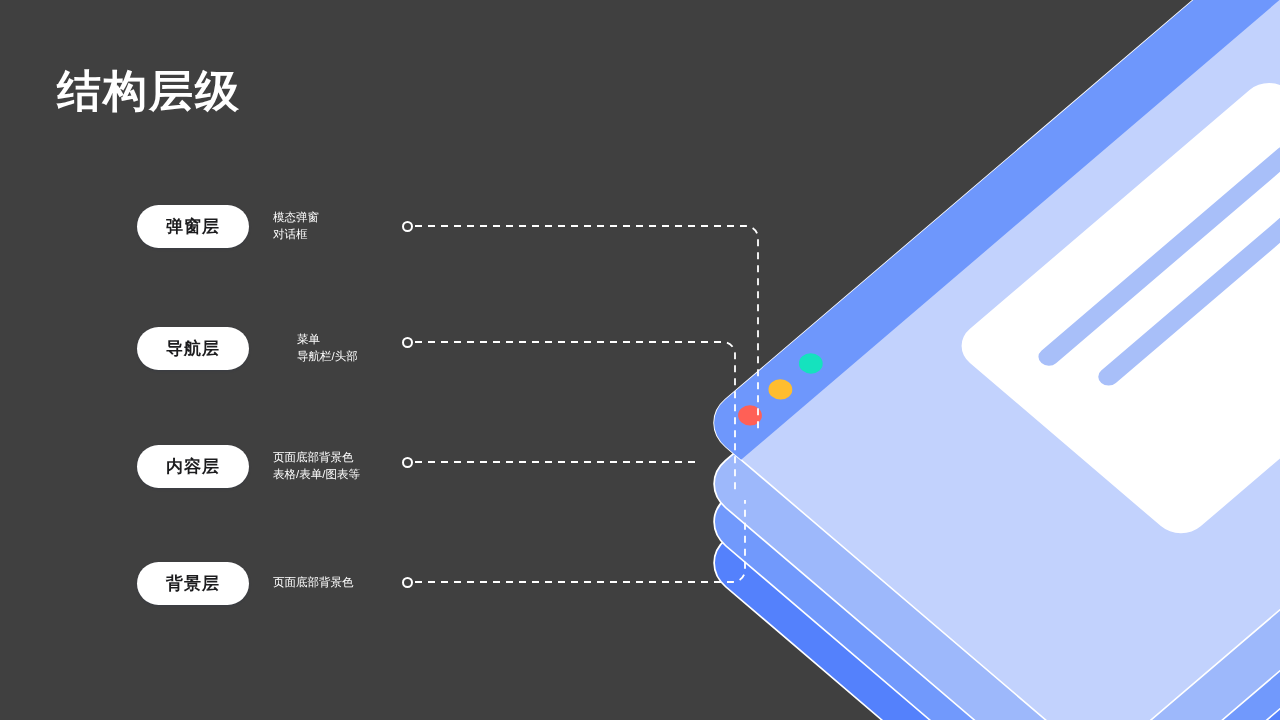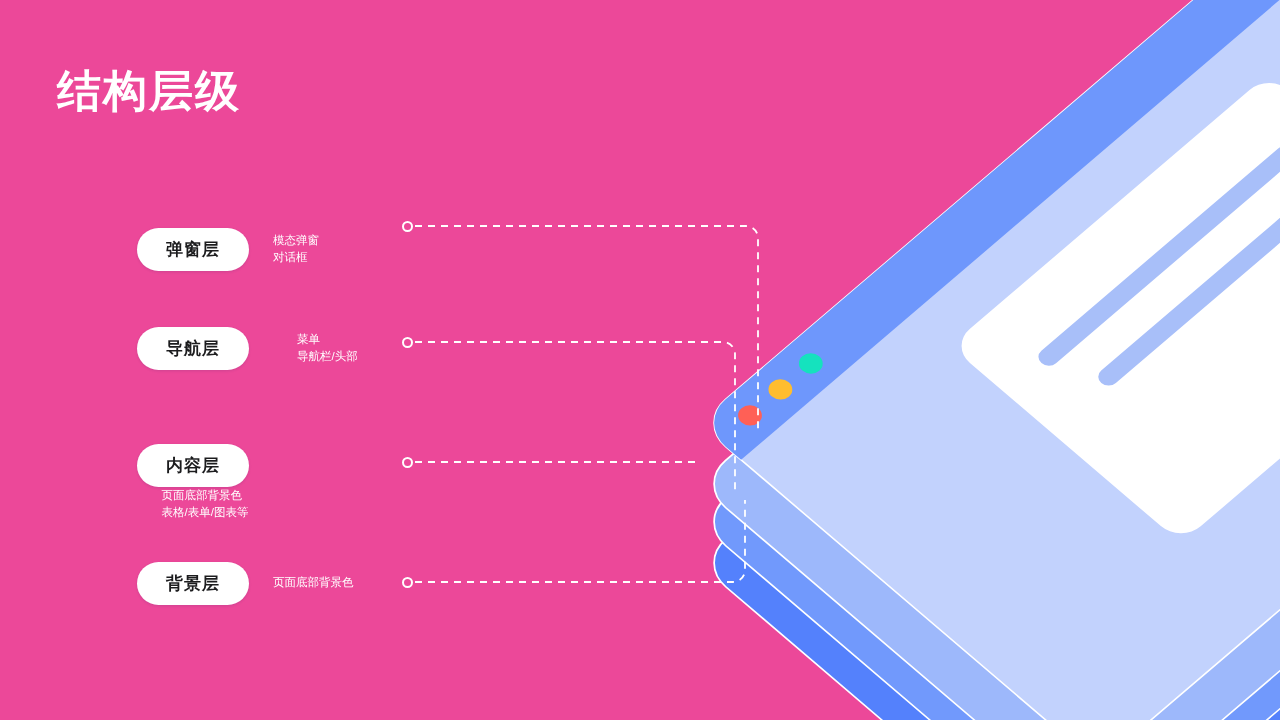--- a/index.html
+++ b/index.html
@@ -4,21 +4,21 @@
 <title>结构层级</title>
 <style>
   * { margin:0; padding:0; box-sizing:border-box; }
   html,body{
     width:1280px; height:720px; overflow:hidden;
     font-family:"Liberation Sans","DejaVu Sans",sans-serif;
   }
   #stage{
     position:relative;
     width:1280px; height:720px;
-    background:#ec4899;
+    background:#404040;
     overflow:hidden;
   }
 
   
   #page-title{
     position:absolute;
     left:57px; top:66px;
     font-size:44px;
     font-weight:700;
     color:#FFFFFF;
@@ -134,41 +134,41 @@
     </g>
   </svg>
 
   <div class="node-dot" style="left:402px; top:221px;"></div>
   <div class="node-dot" style="left:402px; top:337px;"></div>
   <div class="node-dot" style="left:402px; top:457px;"></div>
   <div class="node-dot" style="left:402px; top:577px;"></div>
 
   <div id="page-title">结构层级</div>
 
-  <div class="legend-row" style="left:137px; top:227px;">
+  <div class="legend-row" style="left:137px; top:204px;">
     <div class="pill">
       <span class="pill-label">弹窗层</span>
     </div>
     <div class="desc">
       <span>模态弹窗</span>
       <span>对话框</span>
     </div>
   </div>
 
   <div class="legend-row" style="left:137px; top:326px;gap:24px;">
     <div class="pill">
       <span class="pill-label">导航层</span>
     </div>
     <div class="desc">
       <span>菜单</span>
       <span>导航栏/头部</span>
     </div>
   </div>
 
-  <div class="legend-row" style="left:137px; top:444px;flex-direction:column;">
+  <div class="legend-row" style="left:137px; top:444px;">
     <div class="pill">
       <span class="pill-label">内容层</span>
     </div>
     <div class="desc">
       <span>页面底部背景色</span>
       <span>表格/表单/图表等</span>
     </div>
   </div>
 
   <div class="legend-row" style="left:137px; top:561px;">

